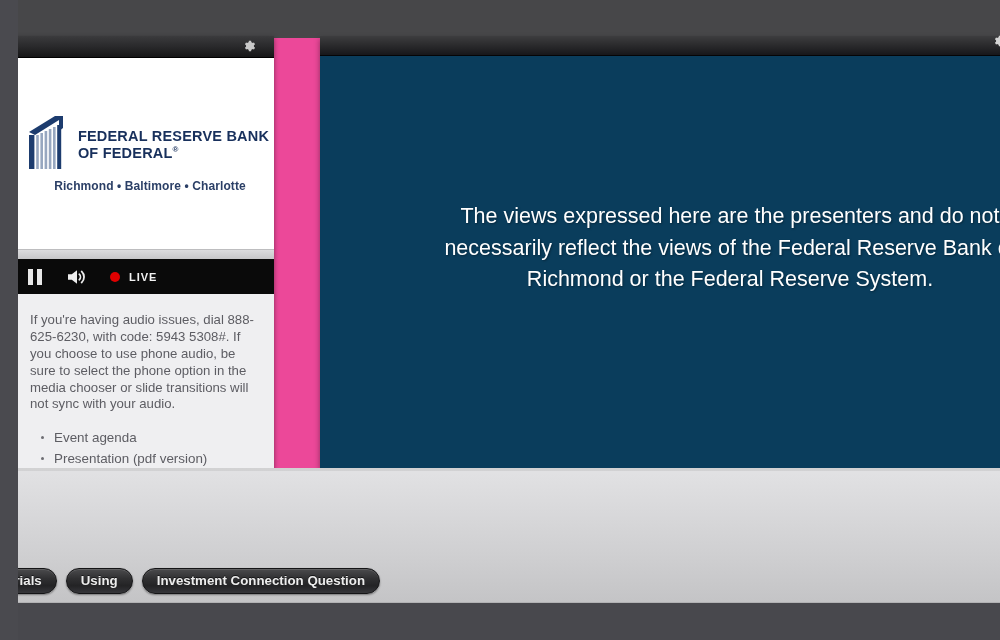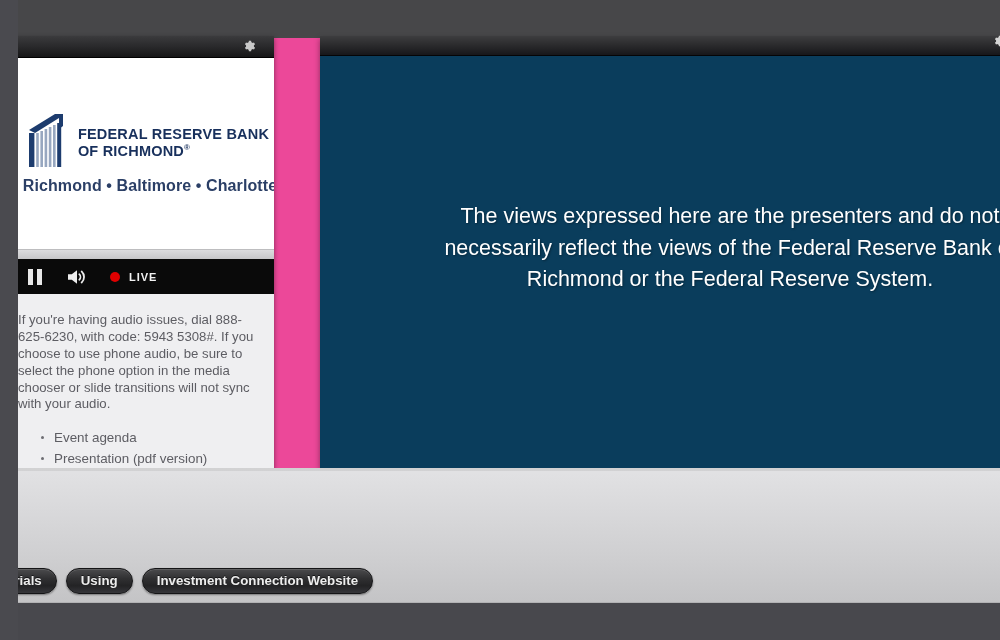--- a/index.html
+++ b/index.html
@@ -83,21 +83,21 @@
     font-size: 14.5px;
     line-height: 1.14;
     letter-spacing: 0.2px;
     white-space: nowrap;
   }
   .logo-text sup { font-size: 8px; vertical-align: super; }
   .logo-cities {
     margin-top: 7px;
     margin-left: 6px;
     color: #2b3f66;
-    font-size: 16px;
+    font-size: 12px;
     font-weight: bold;
     letter-spacing: 0.1px;
     white-space: nowrap;
   }
   .video-divider {
     height: 9px;
     background: linear-gradient(to bottom, #dcdcde 0%, #c6c6c8 100%);
     border-top: 1px solid #bdbdbf;
   }
   .player-bar {
@@ -128,21 +128,21 @@
     letter-spacing: 1px;
   }
 
   
   .info-body {
     padding: 18px 14px 0 30px;
     color: #5d5d63;
     font-size: 13.2px;
     line-height: 1.28;
   }
-  .info-body p { margin: 0 0 16px 0; }
+  .info-body p { margin: 0 0 16px 0; padding-left: 12px; }
   .info-body ul {
     margin: 0; padding: 0 0 0 36px;
     list-style: none;
   }
   .info-body li {
     position: relative;
     margin-bottom: 3px;
     font-size: 13.4px;
   }
   .info-body li::before {
@@ -274,21 +274,21 @@
               <rect x="11.2" y="21" width="2.6" height="34" fill="#97a7c0"></rect>
               <rect x="15.4" y="19" width="2.6" height="36" fill="#97a7c0"></rect>
               <rect x="19.6" y="17" width="2.6" height="38" fill="#97a7c0"></rect>
               <rect x="23.8" y="15" width="2.6" height="40" fill="#97a7c0"></rect>
               <rect x="28" y="13" width="2.6" height="42" fill="#97a7c0"></rect>
               <rect x="32.2" y="11" width="4" height="44" fill="#1d3c6e"></rect>
             </svg>
           </span>
           <span class="logo-text">
             <span>FEDERAL RESERVE BANK</span><br>
-            <span>OF RICHMOND</span><sup>®</sup>
+            <span>OF FEDERAL</span><sup>®</sup>
           </span>
         </div>
         <div class="logo-cities">Richmond • Baltimore • Charlotte</div>
       </div>
     </div>
 
     <div class="video-divider"></div>
 
     <div class="player-bar">
       <span class="btn-pause">
@@ -332,18 +332,18 @@
       <path fill="#d5d5d5" d="M20.4 13.3l.1-1.3-.1-1.3 2-1.5-1.9-3.3-2.3.9a7.9 7.9 0 0 0-2.2-1.3L15.6 3h-3.8l-.4 2.5c-.8.3-1.5.7-2.2 1.3l-2.3-.9L5 9.2l2 1.5-.1 1.3.1 1.3-2 1.5 1.9 3.3 2.3-.9c.7.6 1.4 1 2.2 1.3l.4 2.5h3.8l.4-2.5c.8-.3 1.5-.7 2.2-1.3l2.3.9 1.9-3.3-2-1.5z"></path>
     </svg>
   </span>
 
   <div id="lower-tray"></div>
   <div id="tray-shadow"></div>
 
   <div id="button-strip">
     <button class="pill">erials</button>
     <button class="pill">Using</button>
-    <button class="pill">Investment Connection Website</button>
+    <button class="pill">Investment Connection Question</button>
   </div>
 
   <div id="footer-bar"></div>
 
 </div>
 
 </body></html>

